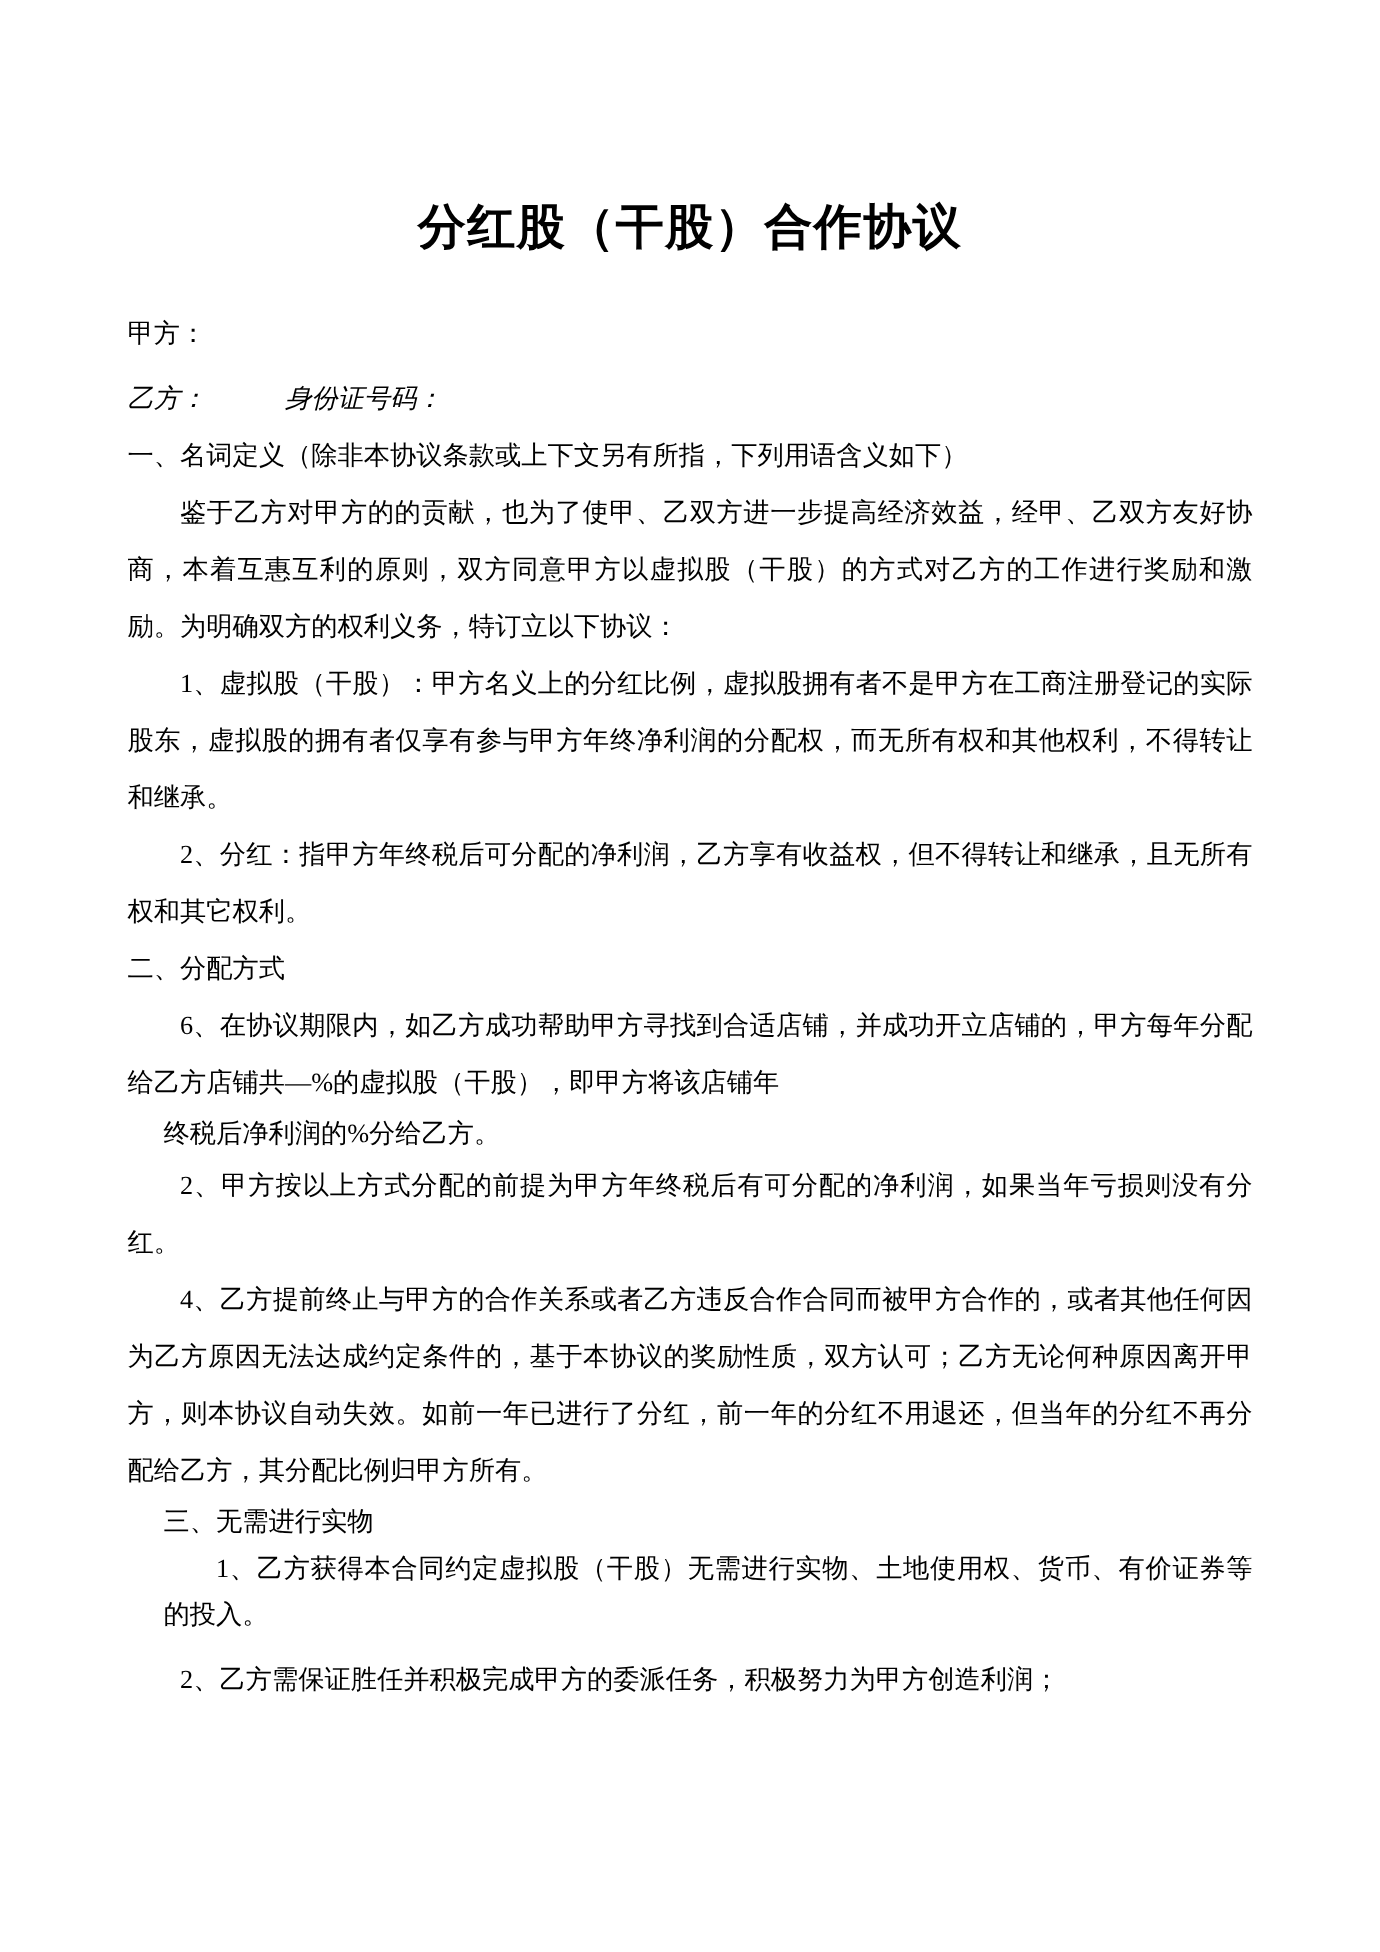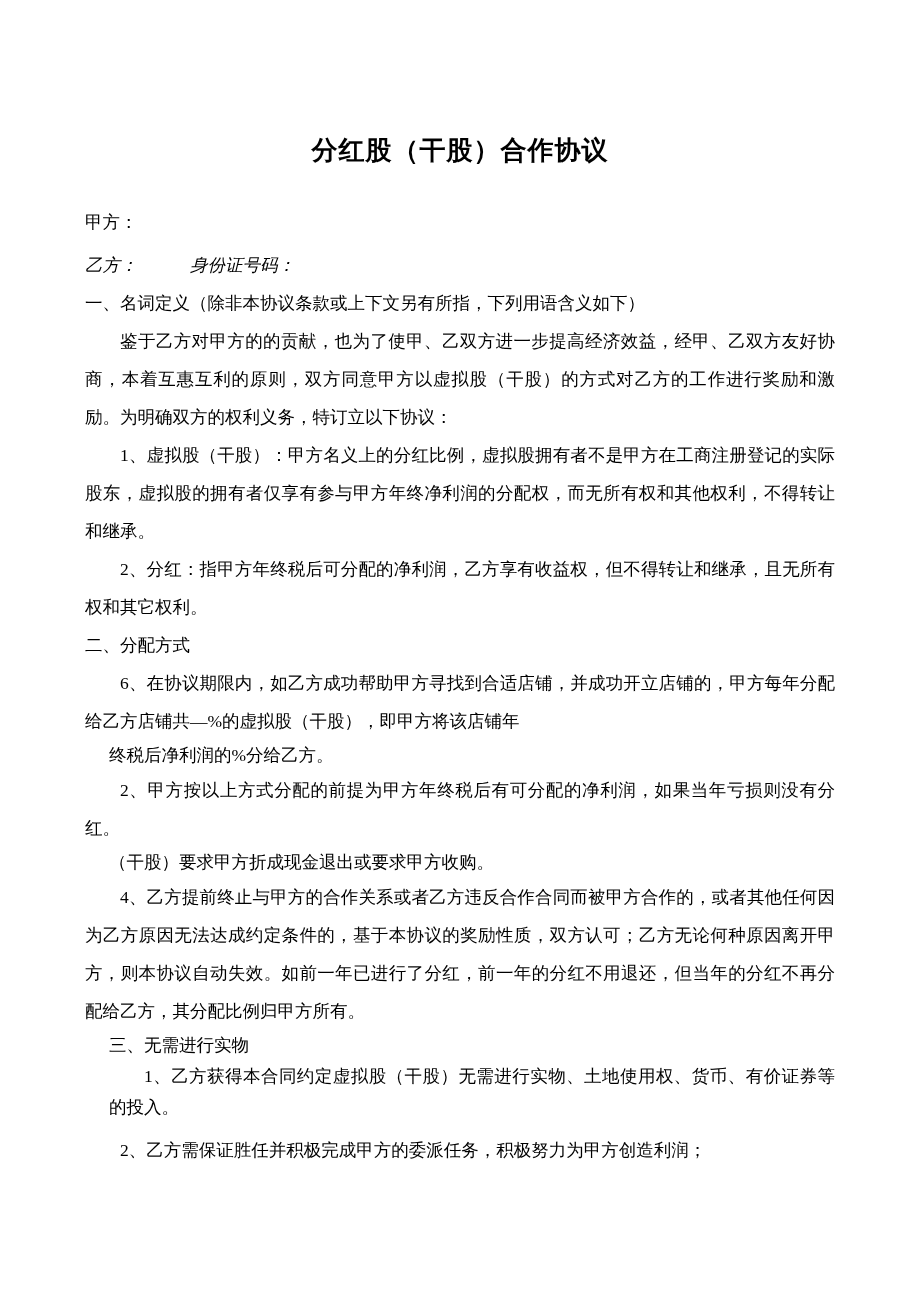--- a/index.html
+++ b/index.html
@@ -14,21 +14,21 @@
     box-sizing: border-box;
     padding: 133px 85px 60px 85px;
     background: #ffffff;
     color: #000000;
     font-family: "Liberation Serif", "DejaVu Serif", serif;
     font-size: 17.5px;
   }
   .doc-title {
     margin: 0 0 34px 0;
     text-align: center;
-    font-size: 26px;
+    font-size: 32px;
     font-weight: bold;
     line-height: 36px;
     letter-spacing: 1px;
   }
   .para {
     margin: 0;
     line-height: 38px;
     text-align: justify;
     word-break: break-all;
   }
@@ -58,21 +58,20 @@
 
   <p class="para">二、分配方式</p>
 
   <p class="para indent">6、在协议期限内，如乙方成功帮助甲方寻找到合适店铺，并成功开立店铺的，甲方每年分配给乙方店铺共—%的虚拟股（干股），即甲方将该店铺年</p>
 
   <p class="para tight">终税后净利润的%分给乙方。</p>
 
   <p class="para indent">2、甲方按以上方式分配的前提为甲方年终税后有可分配的净利润，如果当年亏损则没有分红。</p>
 
 
-  <p class="para tight">（干股）要求甲方折成现金退出或要求甲方收购。</p>
 
   <p class="para indent">4、乙方提前终止与甲方的合作关系或者乙方违反合作合同而被甲方合作的，或者其他任何因为乙方原因无法达成约定条件的，基于本协议的奖励性质，双方认可；乙方无论何种原因离开甲方，则本协议自动失效。如前一年已进行了分红，前一年的分红不用退还，但当年的分红不再分配给乙方，其分配比例归甲方所有。</p>
 
   <p class="para tight">三、无需进行实物</p>
 
   <p class="para indent tight">1、乙方获得本合同约定虚拟股（干股）无需进行实物、土地使用权、货币、有价证券等的投入。</p>
 
   <p class="para indent gap-top-sm">2、乙方需保证胜任并积极完成甲方的委派任务，积极努力为甲方创造利润；</p>
 
 </div>

